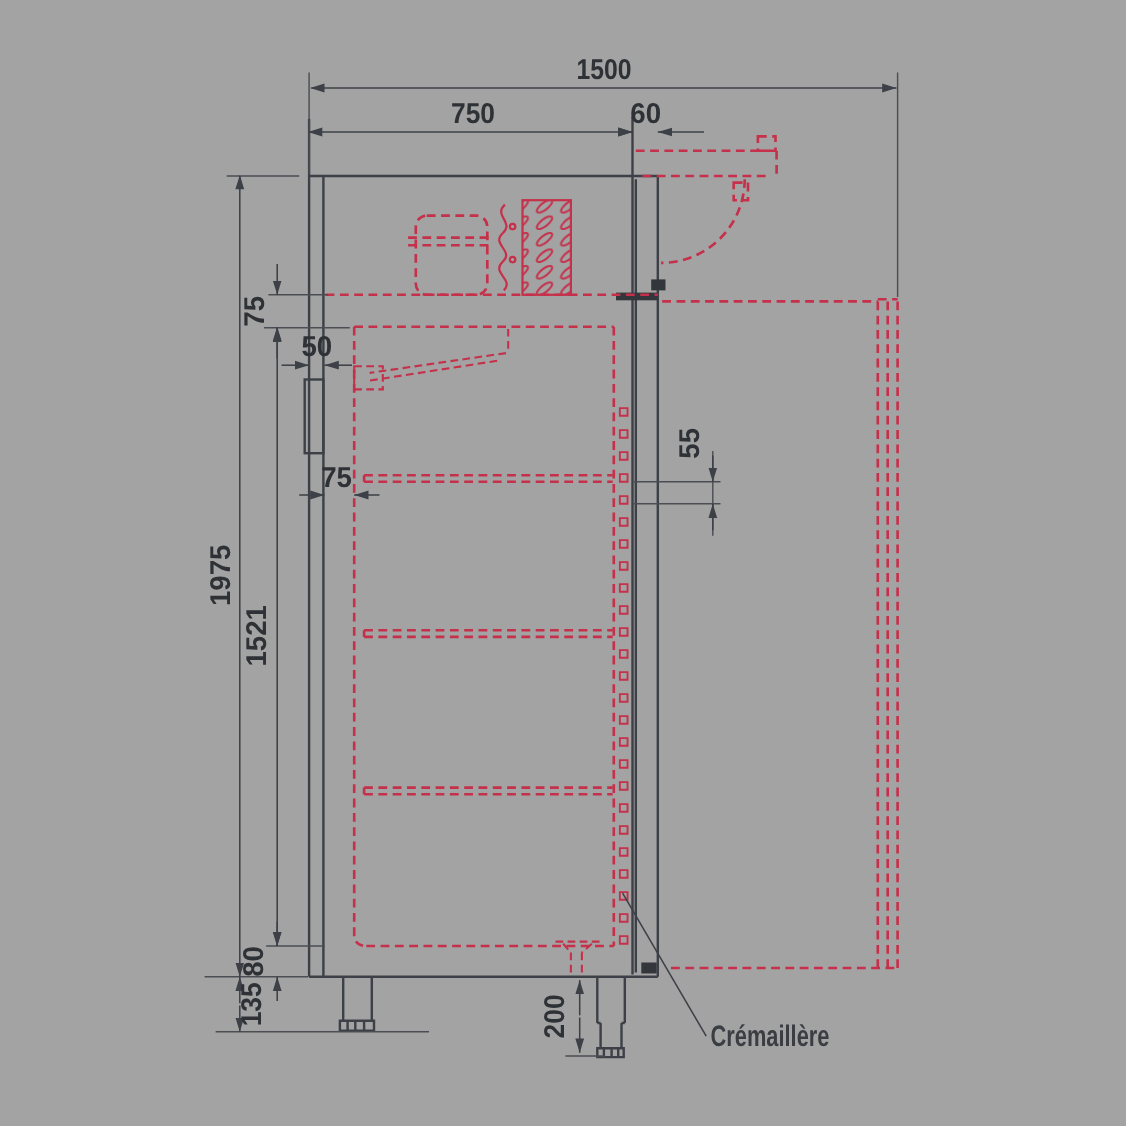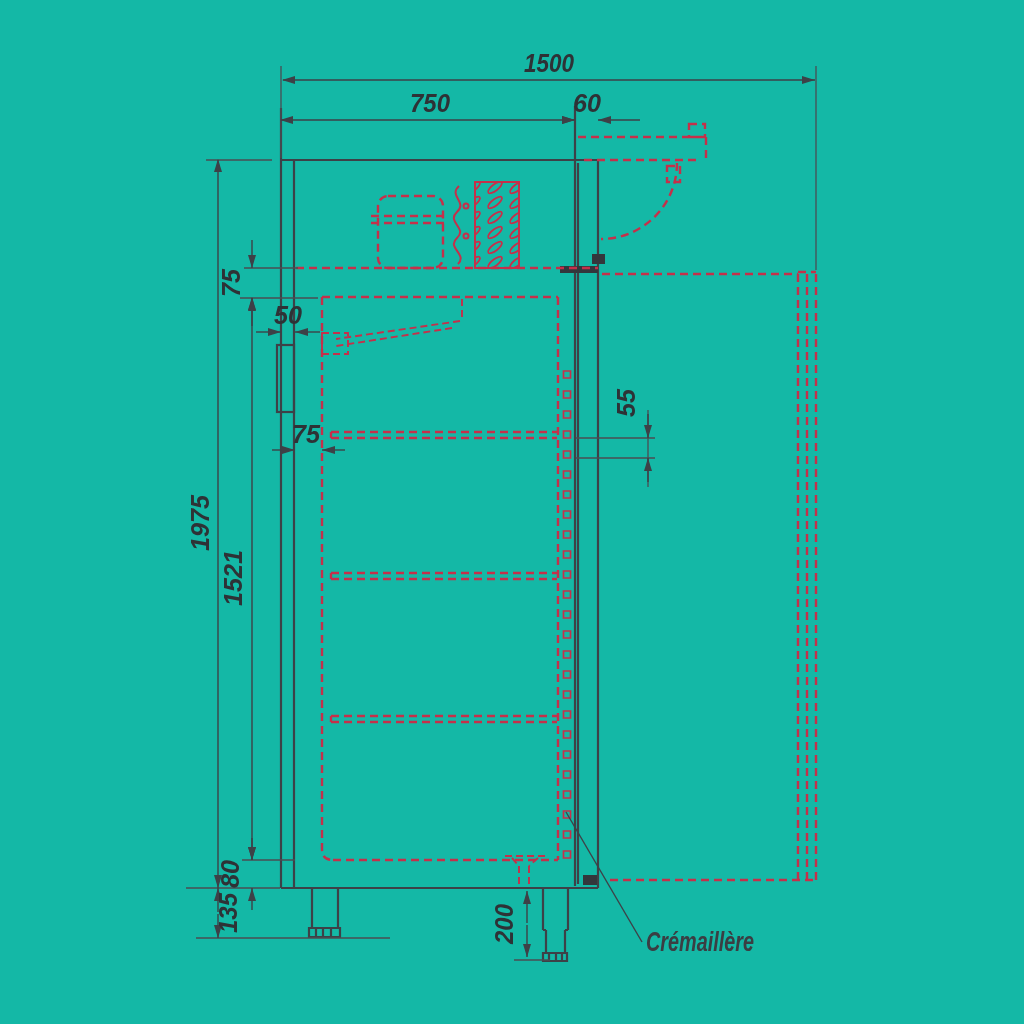--- a/index.html
+++ b/index.html
@@ -1,16 +1,16 @@
 <!DOCTYPE html>
 <html><head>
 <meta charset="utf-8">
 <style>
   html,body{margin:0;padding:0;background:#ffffff;}
-  .stage{width:1024px;height:1024px;background:#14b8a6;position:relative;font-style:italic;}
+  .stage{width:1024px;height:1024px;background:#a3a3a3;position:relative;}
   svg{display:block;}
   .ink   {stroke:#3d4147;stroke-width:2.2;fill:none;stroke-linecap:butt;}
   .dim   {stroke:#3d4147;stroke-width:1.4;fill:none;}
   .ext   {stroke:#4a4e53;stroke-width:1.3;fill:none;}
   .fill  {fill:#33373c;stroke:none;}
   .red   {stroke:#c5304a;stroke-width:2.4;fill:none;stroke-dasharray:8 5;}
   .redthn{stroke:#c5304a;stroke-width:1.9;fill:none;stroke-dasharray:7 4;}
   .redsol{stroke:#c5304a;stroke-width:2;fill:none;}
   .redsq {stroke:#c5304a;stroke-width:1.7;fill:none;}
   .t  {font-family:"Liberation Sans",sans-serif;font-weight:700;font-size:26px;fill:#2e3236;}

